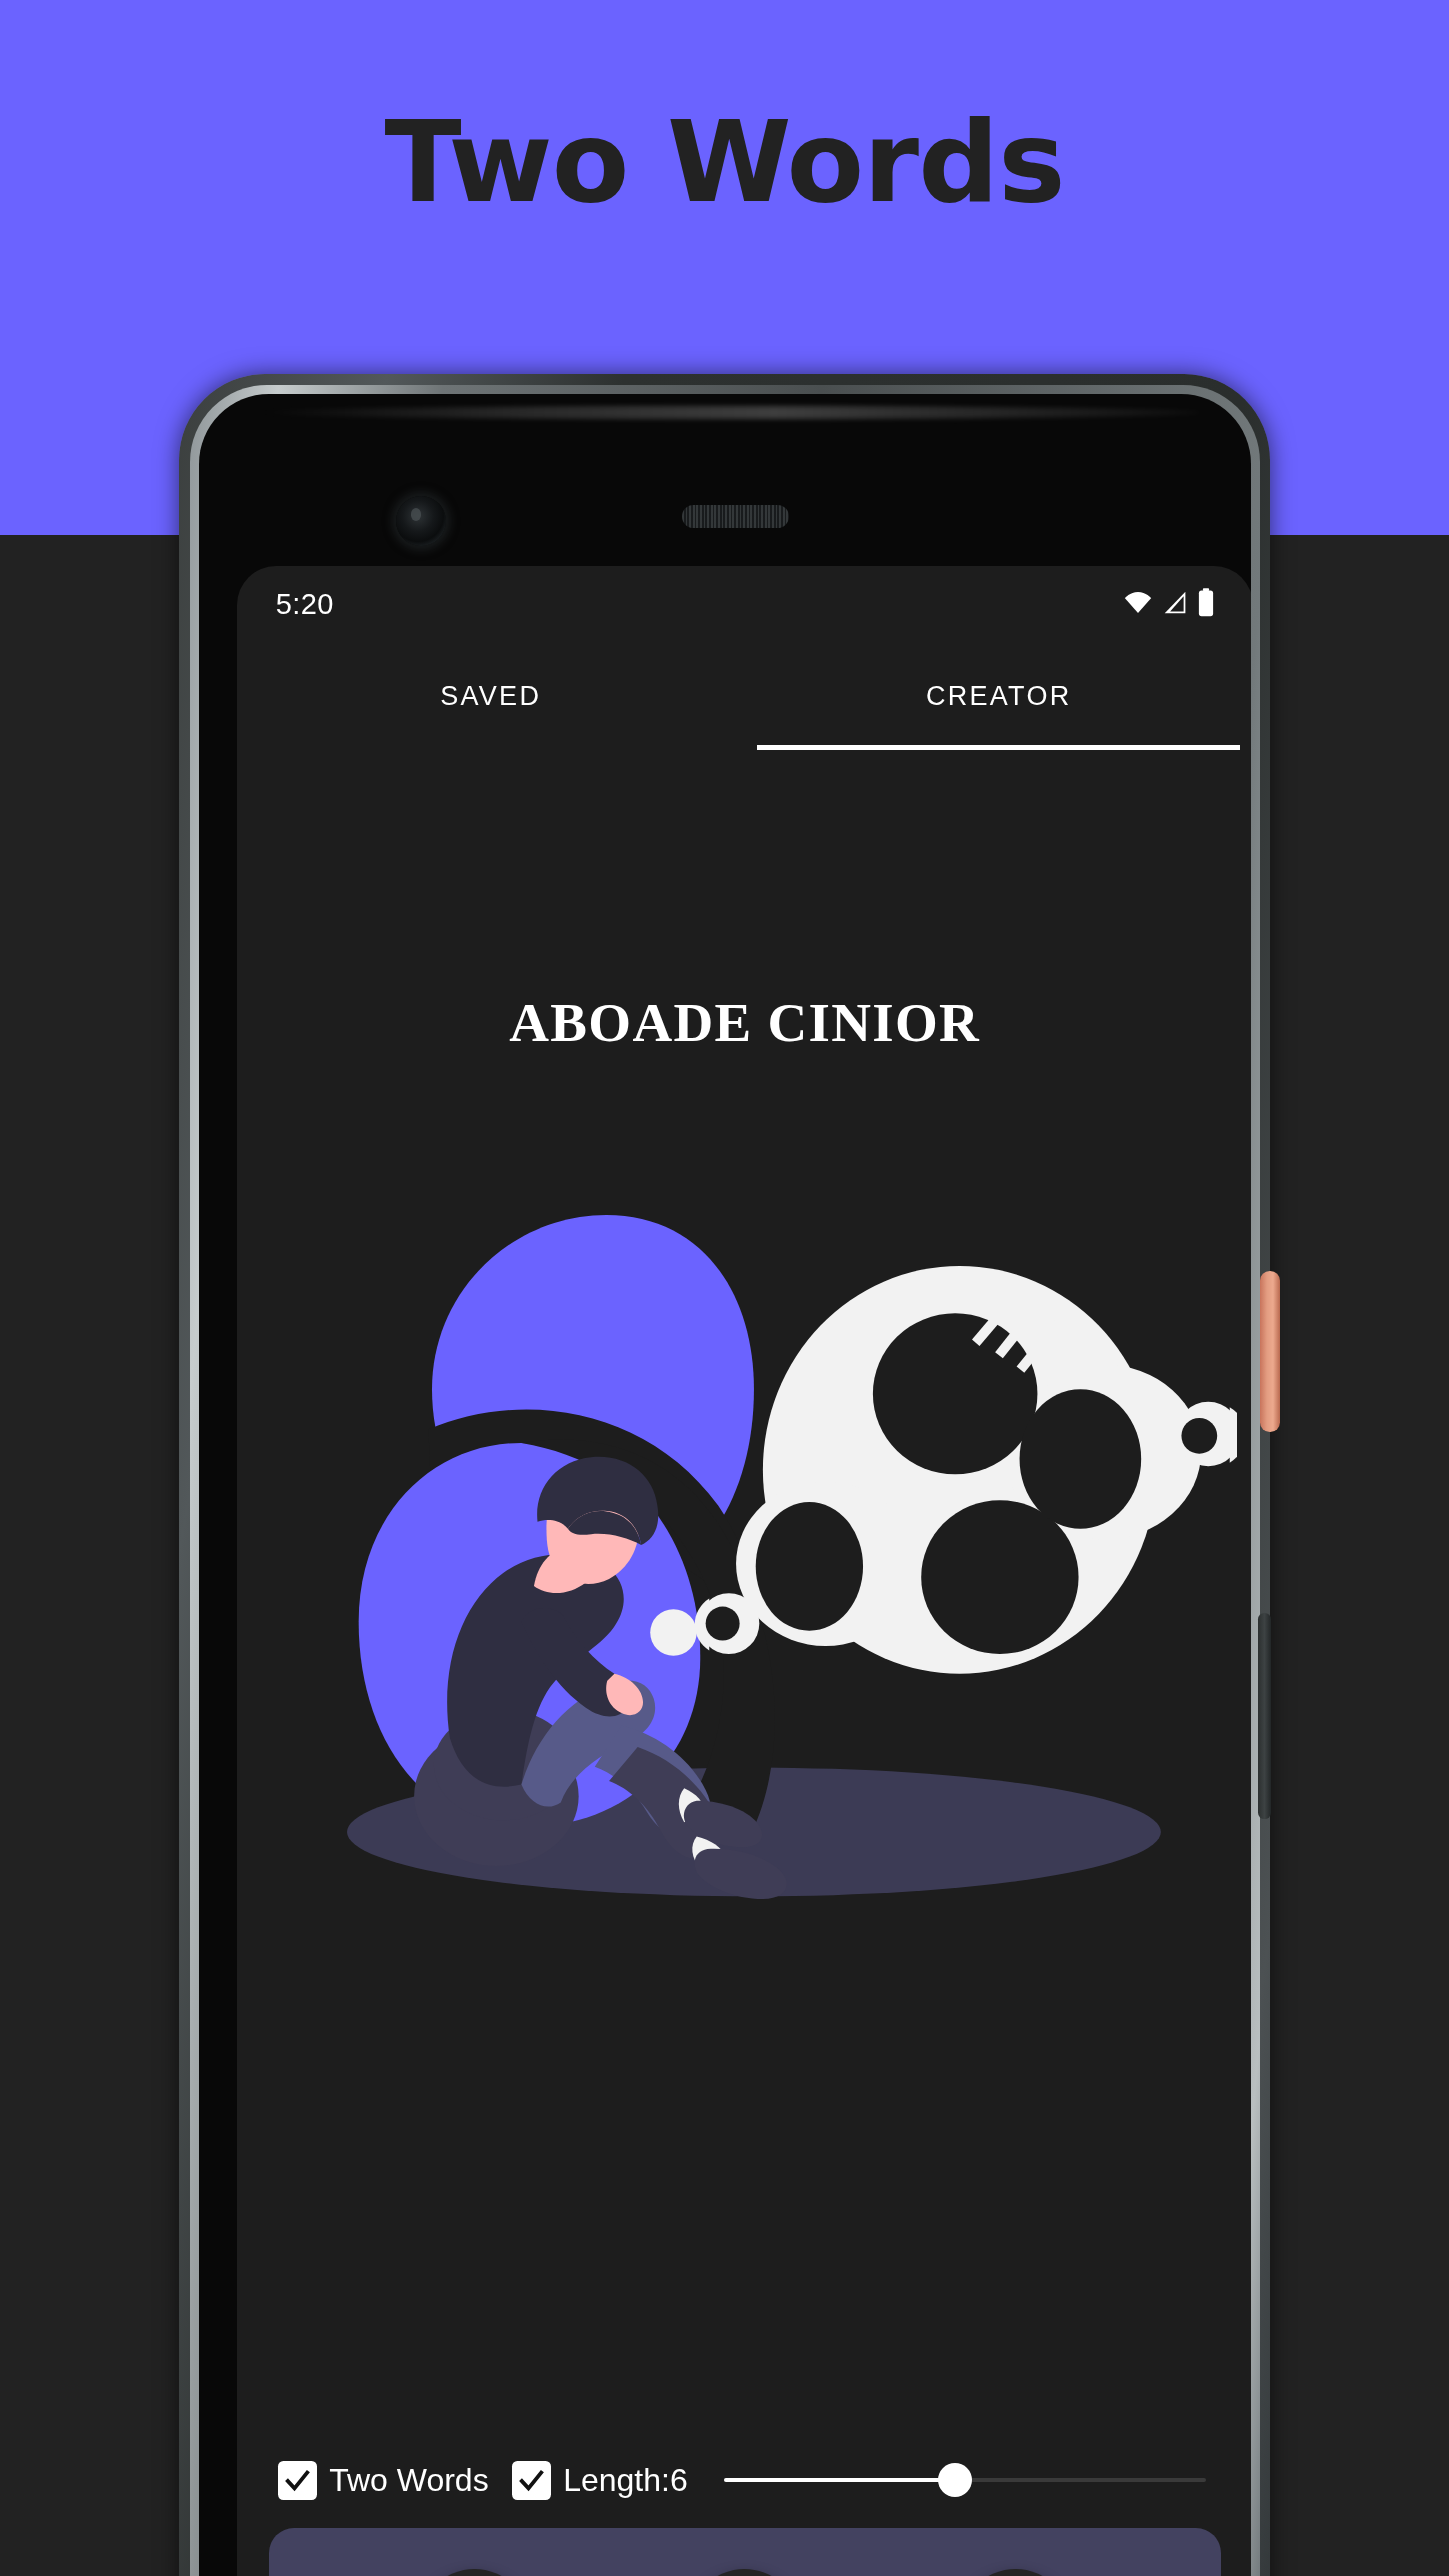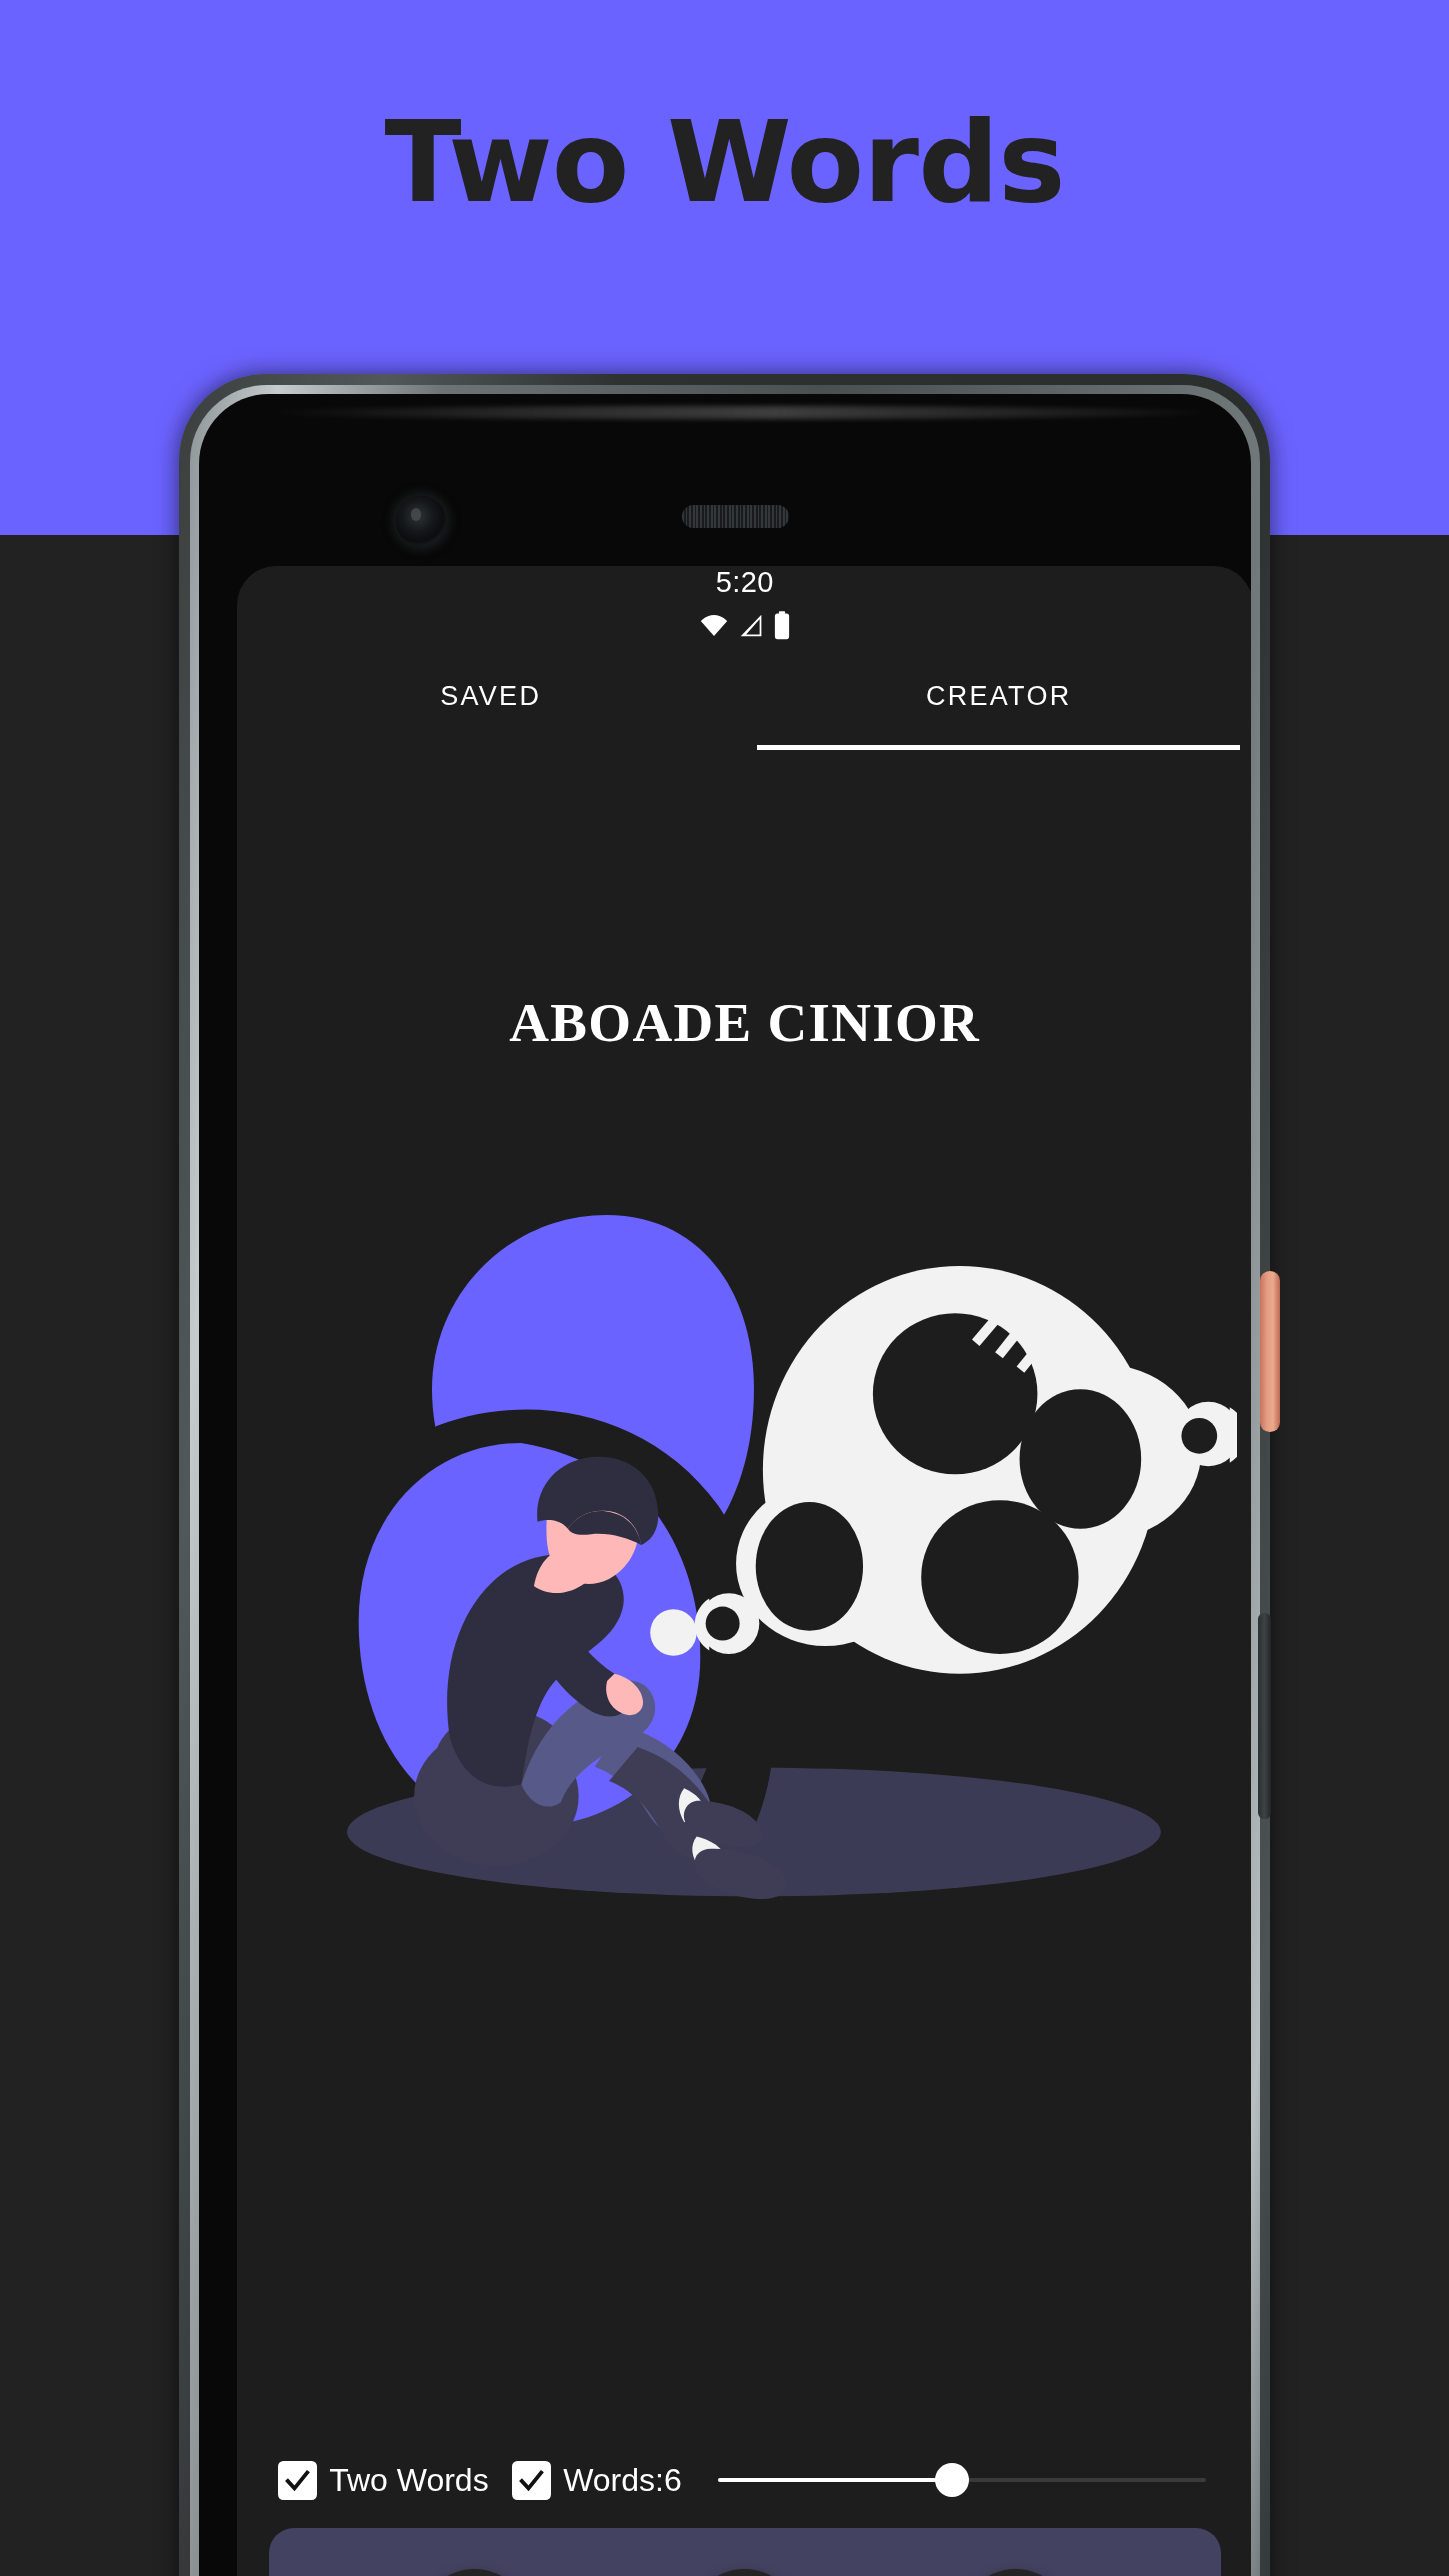--- a/index.html
+++ b/index.html
@@ -154,21 +154,20 @@
   #status-bar {
     position: absolute;
     left: 0; top: 0;
     width: 1016px;
     height: 77px;
     display: flex;
     align-items: center;
     justify-content: space-between;
     padding: 0 39px;
     box-sizing: border-box;
-    flex-direction: column;
   }
   #status-time {
     color: #ffffff;
     font-size: 29px;
     font-weight: 400;
     letter-spacing: 0.4px;
   }
   .status-icons {
     display: flex;
     align-items: center;
@@ -497,21 +496,21 @@
           </span>
           <span class="checkbox-label">Two Words</span>
         </div>
 
         <div class="checkbox-group" style="margin-left:23px">
           <span class="checkbox-box">
             <svg width="29" height="29" viewBox="0 0 24 24">
               <path d="M4 12.5 L9.5 18.5 L20 5.5" fill="none" stroke="#111111" stroke-width="3.2" stroke-linecap="square"></path>
             </svg>
           </span>
-          <span class="checkbox-label">Words:6</span>
+          <span class="checkbox-label">Length:6</span>
         </div>
 
         <div id="slider-wrap">
           <div id="slider-track-bg"></div>
           <div id="slider-track-fill" style="width: 48%;"></div>
           <div id="slider-thumb" style="left: 48%;"></div>
         </div>
       </div>
 
       <div id="action-bar">

